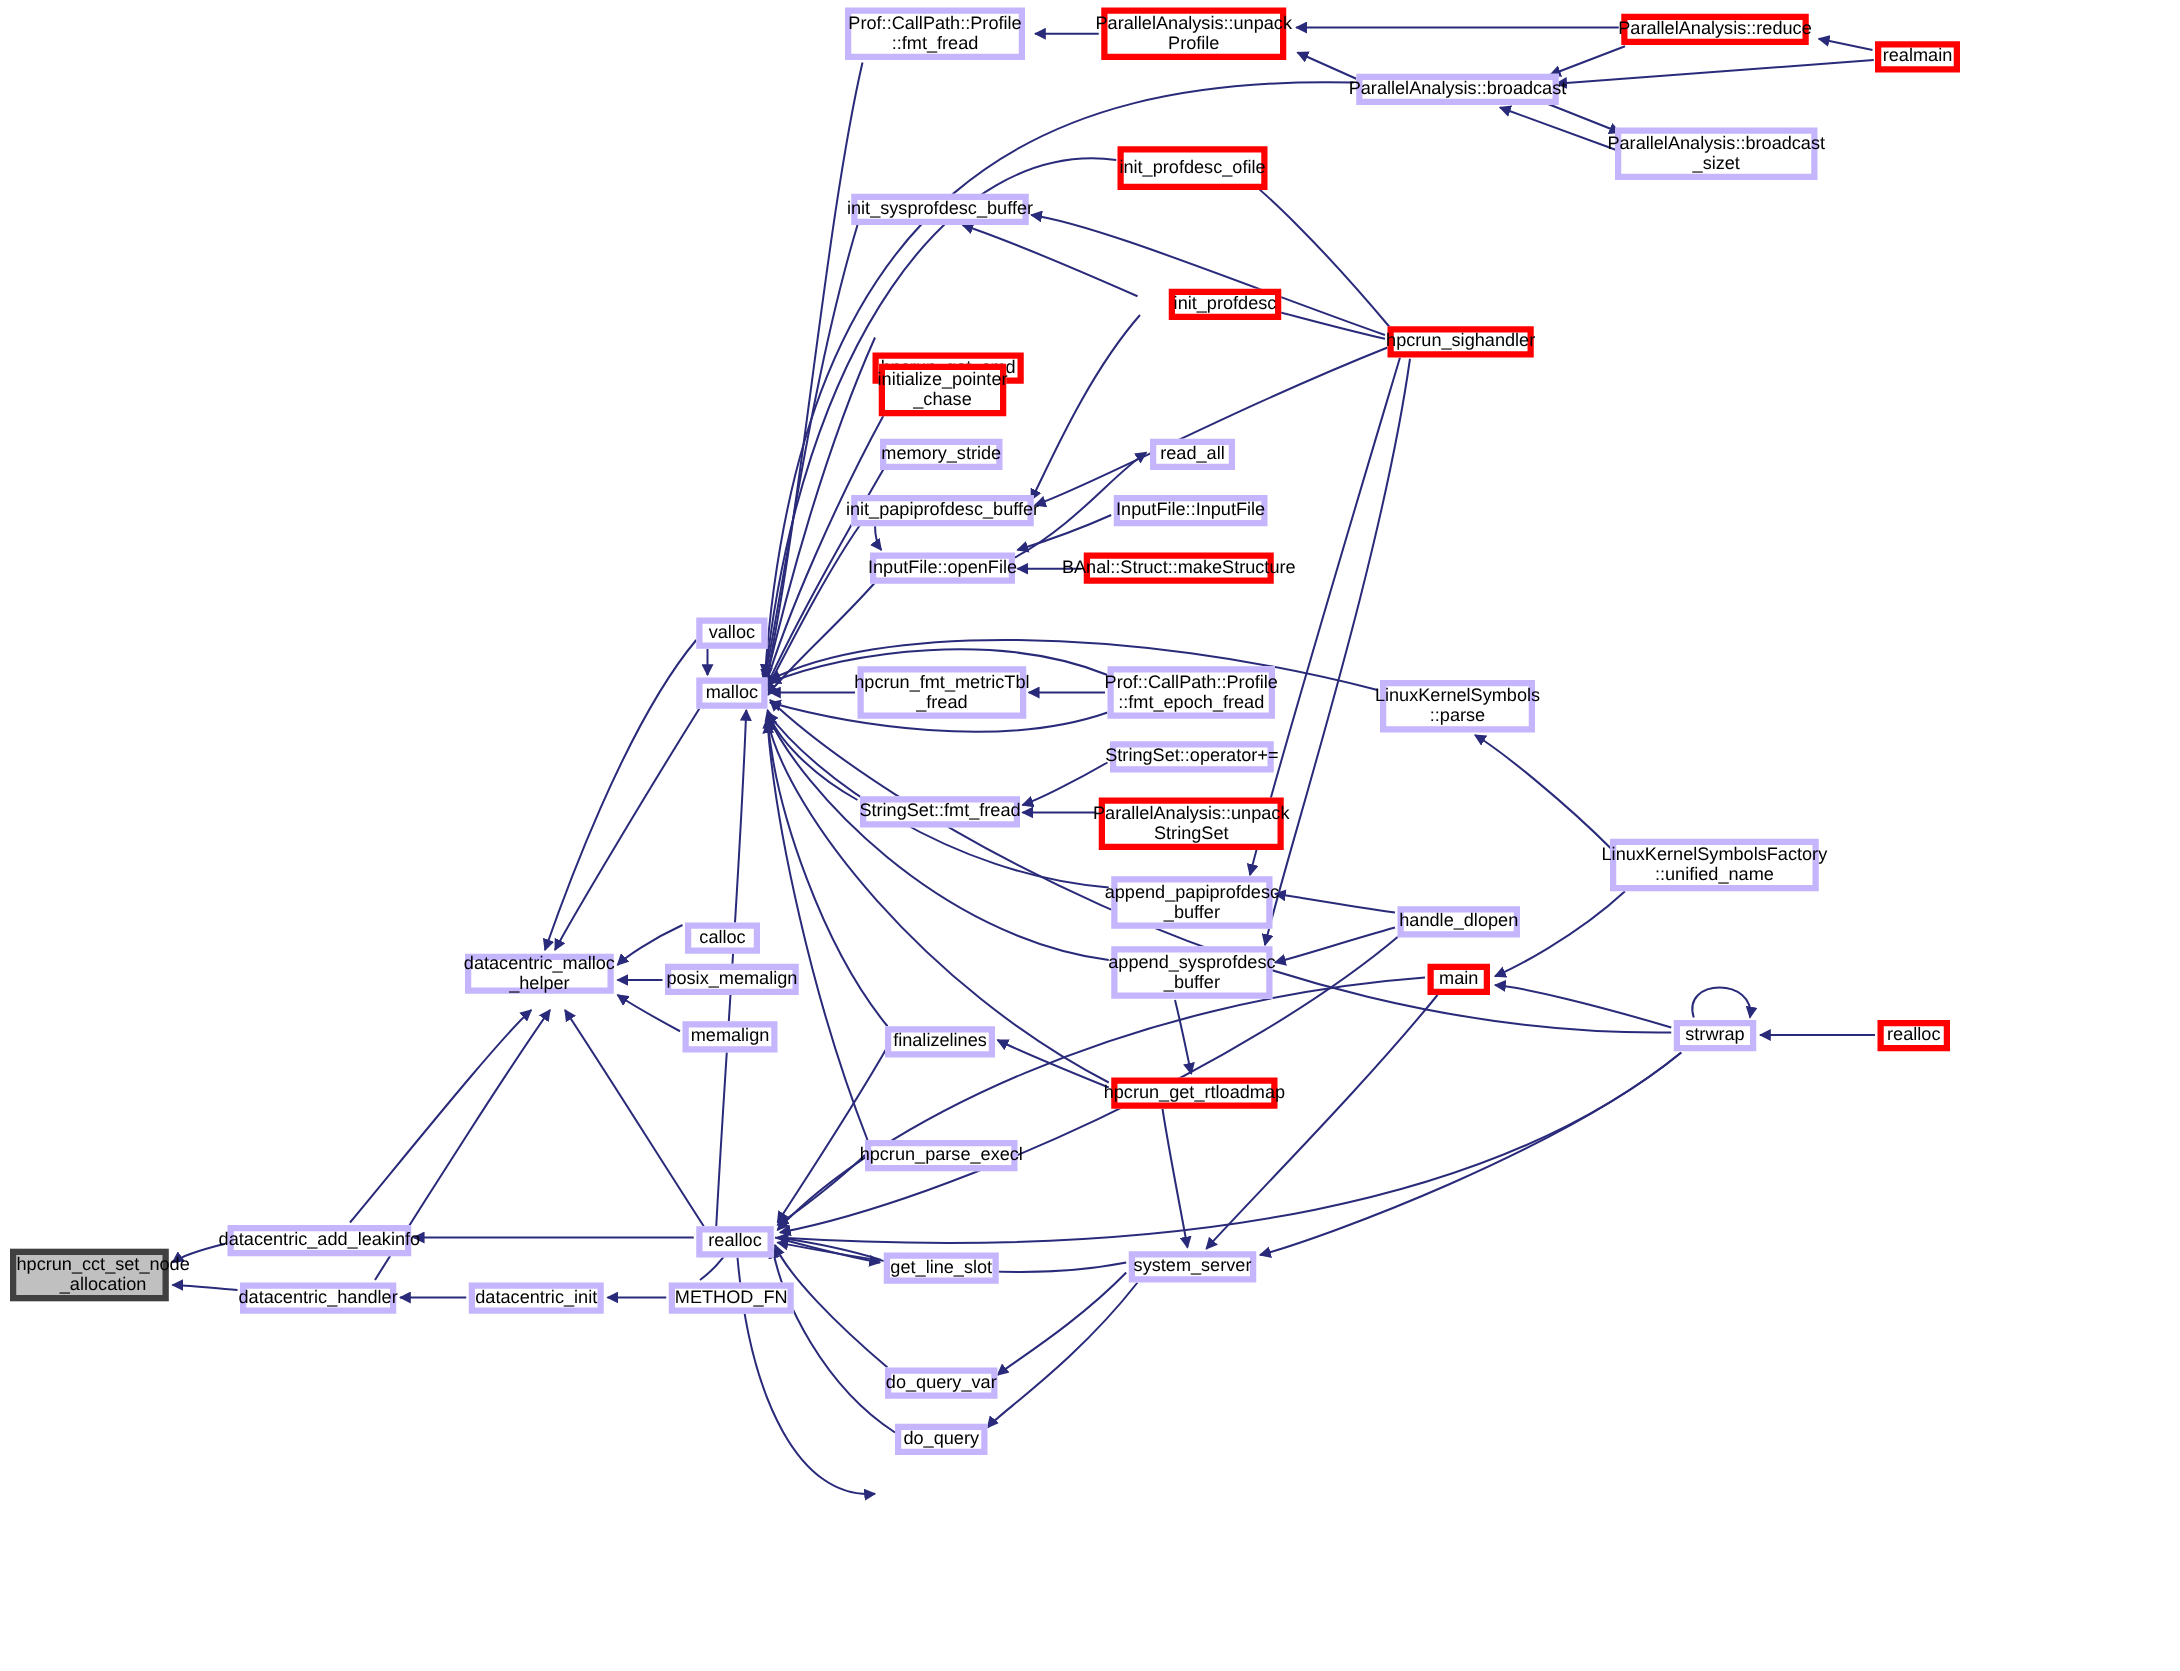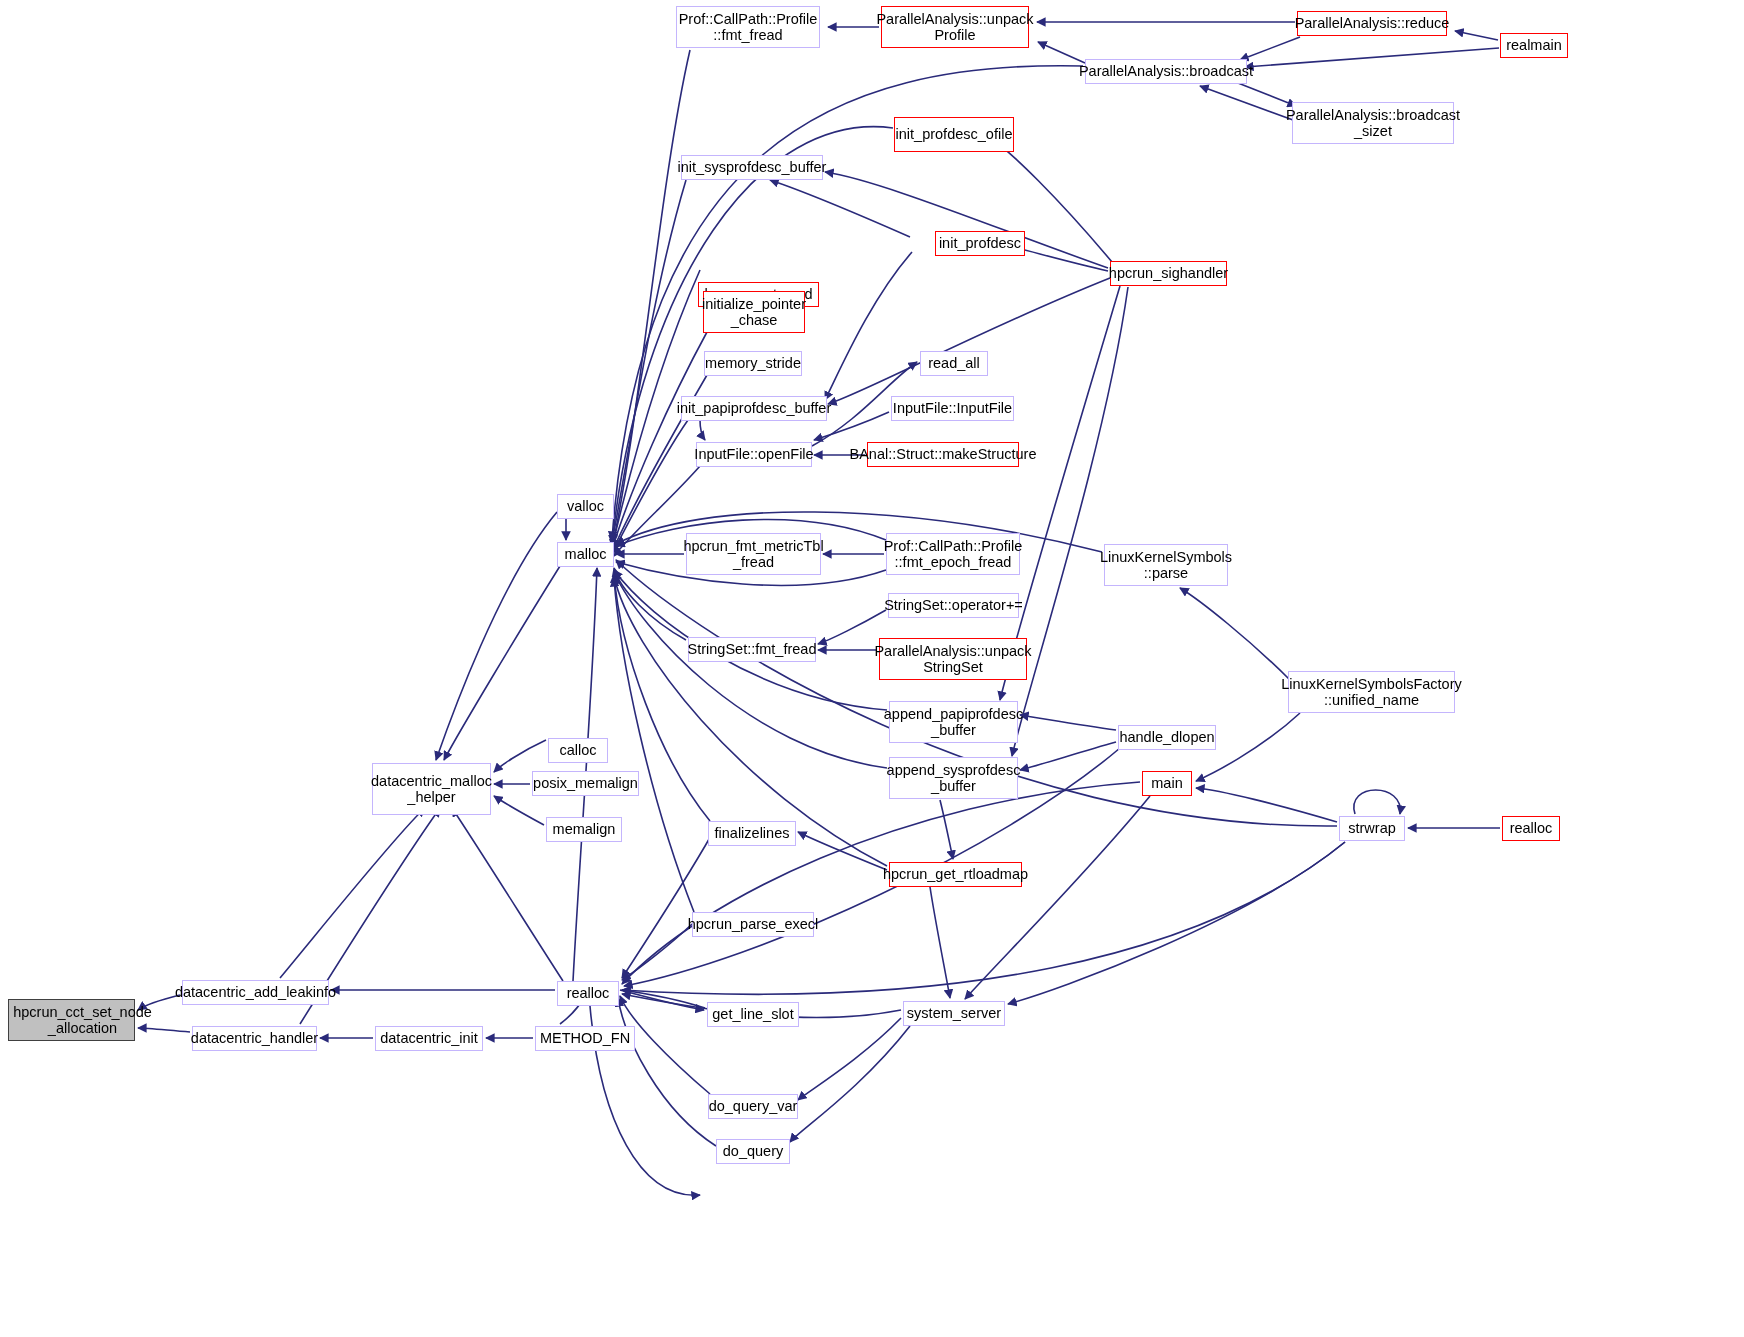--- a/index.html
+++ b/index.html
@@ -24,21 +24,21 @@
     pointer-events: none;
   }
   .node {
     position: absolute;
     box-sizing: border-box;
     display: flex;
     align-items: center;
     justify-content: center;
     text-align: center;
     background: #ffffff;
-    border: 1px solid #c4b5fd;
+    border: 5px solid #c4b5fd;
     font-size: 14.5px;
     line-height: 1.12;
     color: #000000;
     white-space: pre-line;
     padding: 0 3px;
     z-index: 5;
   }
   .node.red {
     border-color: #ff0000;
   }
@@ -181,21 +181,21 @@
       <div class="node red" style="left: 879px; top: 638px; width: 148px; height: 42px;">ParallelAnalysis::unpack
 StringSet</div>
       <div class="node" style="left: 1288px; top: 671px; width: 167px; height: 42px;">LinuxKernelSymbolsFactory
 ::unified_name</div>
       <div class="node" style="left: 889px; top: 701px; width: 129px; height: 42px;">append_papiprofdesc
 _buffer</div>
       <div class="node" style="left: 1118px; top: 725px; width: 98px; height: 25px;">handle_dlopen</div>
       <div class="node" style="left: 548px; top: 726px; width: 60px; height: 25px; margin-top: 12px;">calloc</div>
       <div class="node" style="left: 889px; top: 757px; width: 129px; height: 42px;">append_sysprofdesc
 _buffer</div>
-      <div class="node" style="left: 372px; top: 763px; width: 119px; height: 52px;">datacentric_malloc
+      <div class="node" style="left: 372px; top: 763px; width: 119px; height: 32px;">datacentric_malloc
 _helper</div>
       <div class="node" style="left: 532px; top: 771px; width: 107px; height: 25px;">posix_memalign</div>
       <div class="node red" style="left: 1142px; top: 771px; width: 50px; height: 25px;">main</div>
       <div class="node" style="left: 546px; top: 817px; width: 76px; height: 25px;">memalign</div>
       <div class="node" style="left: 1339px; top: 816px; width: 66px; height: 25px;">strwrap</div>
       <div class="node red" style="left: 1502px; top: 816px; width: 58px; height: 25px;">realloc</div>
       <div class="node" style="left: 708px; top: 821px; width: 88px; height: 25px;">finalizelines</div>
       <div class="node red" style="left: 889px; top: 862px; width: 133px; height: 25px;">hpcrun_get_rtloadmap</div>
       <div class="node" style="left: 692px; top: 912px; width: 122px; height: 25px;">hpcrun_parse_execl</div>
       <div class="node" style="left: 182px; top: 980px; width: 147px; height: 25px;">datacentric_add_leakinfo</div>

